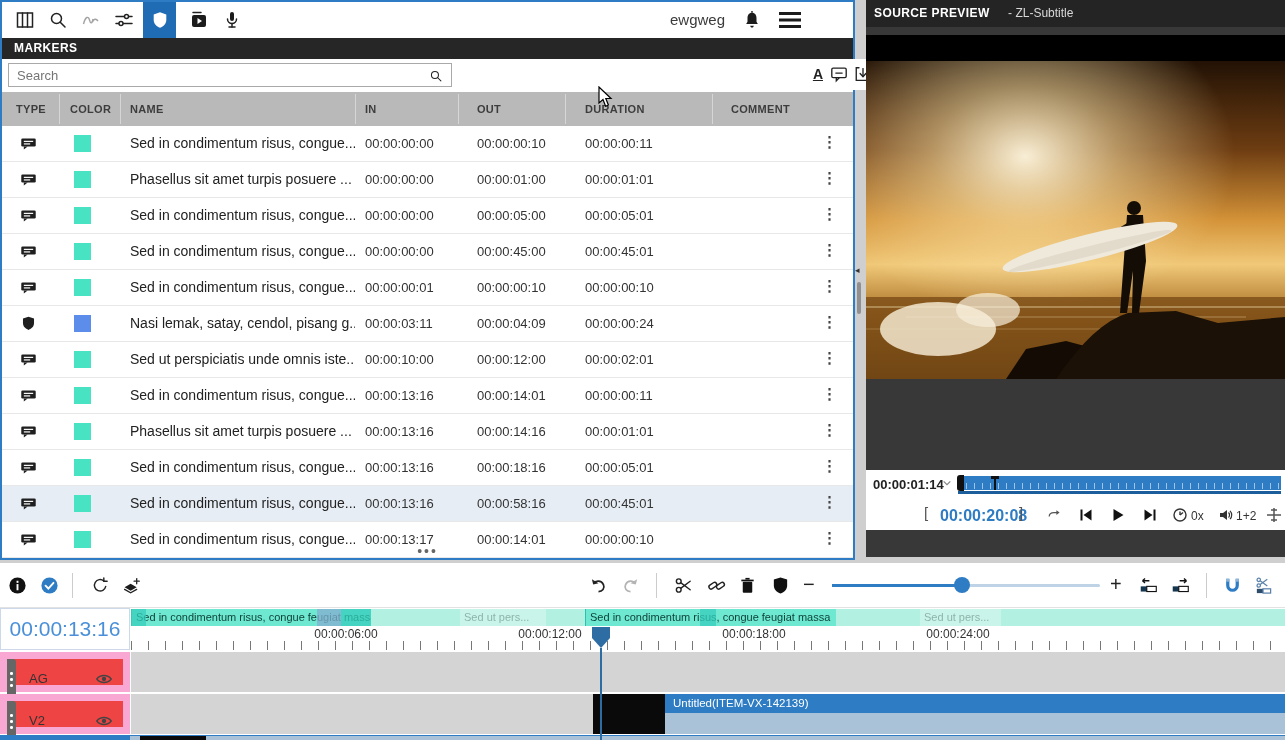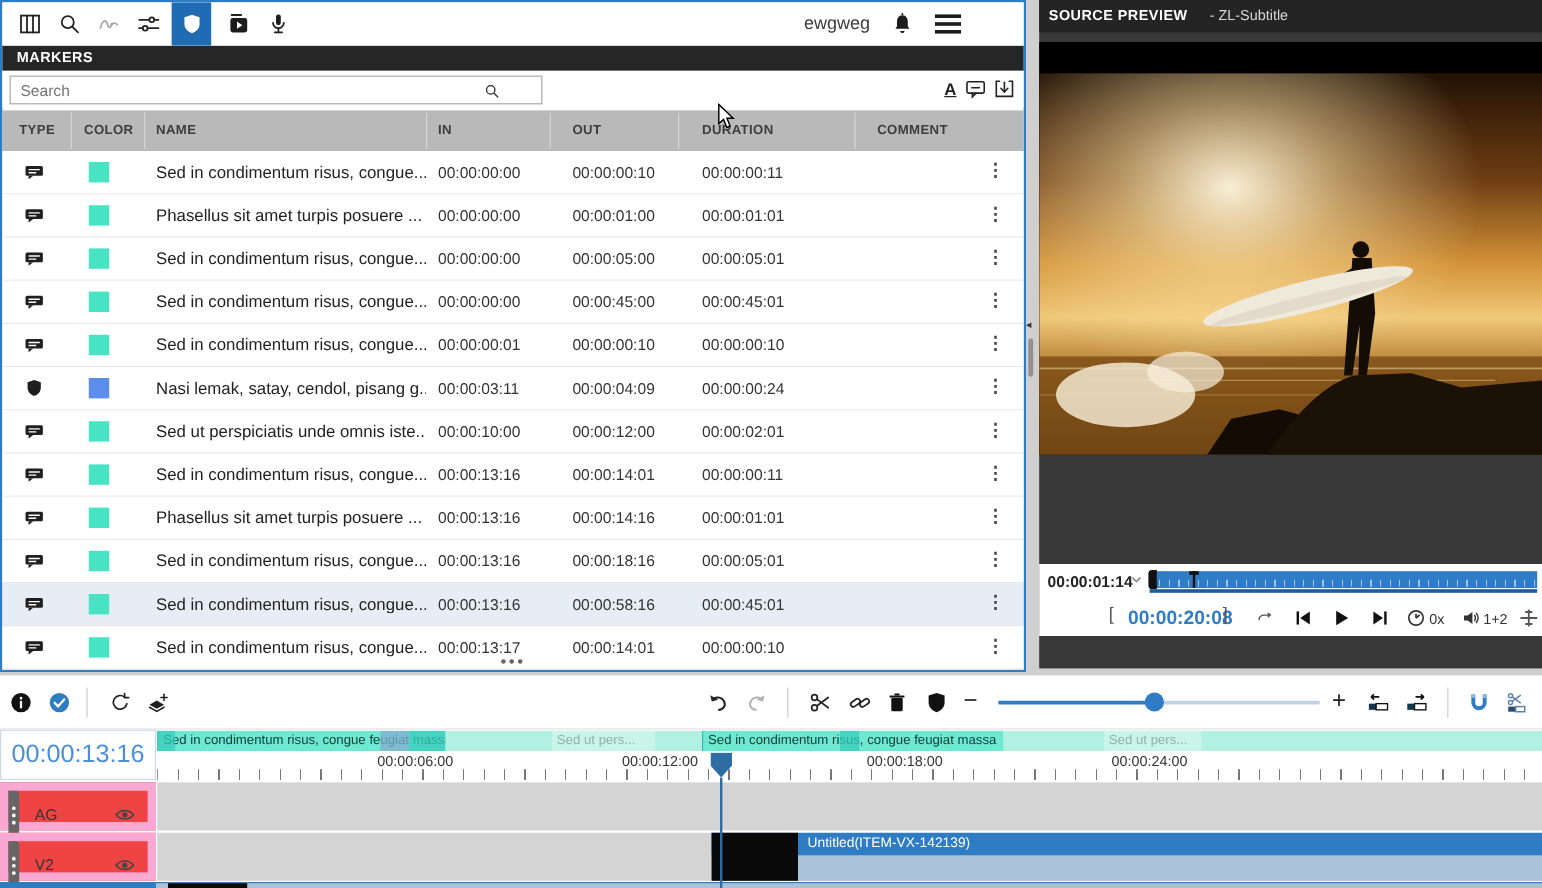--- a/index.html
+++ b/index.html
@@ -19,21 +19,21 @@
            justify-content:center;margin-left:9px;cursor:pointer;}
   .tb-tile .ic{width:18px;height:18px;margin:0;}
   #project-label{position:absolute;right:128px;top:9px;font-size:15px;color:#3b3b3b;}
   #bell{right:92px;top:8px;width:18px;height:20px;}
   #burger{right:52px;top:9px;width:22px;height:18px;}
 
   #markers-bar{left:0;top:36px;width:100%;height:21px;background:#262626;}
   #markers-bar span{margin-left:12px;color:#fff;font-size:12px;font-weight:bold;
                     letter-spacing:.4px;line-height:21px;display:inline-block;}
 
-  #search-row{left:0;top:57px;width:100%;height:31px;background:#fff;}
+  #search-row{left:0;top:57px;width:100%;height:31px;background:#fff;padding-left:26px;}
   #search-input{position:absolute;left:6px;top:4px;width:408px;height:22px;
                 border:1px solid #a9a9a9;font-size:13px;color:#444;padding:0 26px 0 8px;
                 font-family:"Liberation Sans",sans-serif;outline:none;}
   #search-ic{right:436px;top:10px;width:14px;height:14px;}
   .hdr-ic{top:6px;width:18px;height:18px;cursor:pointer;}
   #font-ic{right:56px;font-size:14px;font-weight:bold;color:#222;text-decoration:underline;
            width:auto;height:auto;top:7px;}
   #comment-ic{right:31px;}
   #download-ic{right:7px;}
 

